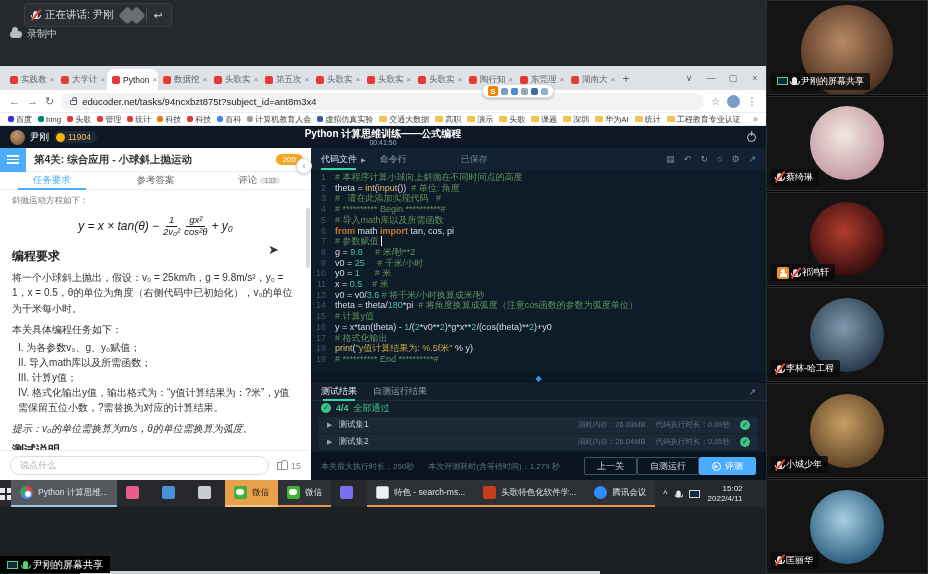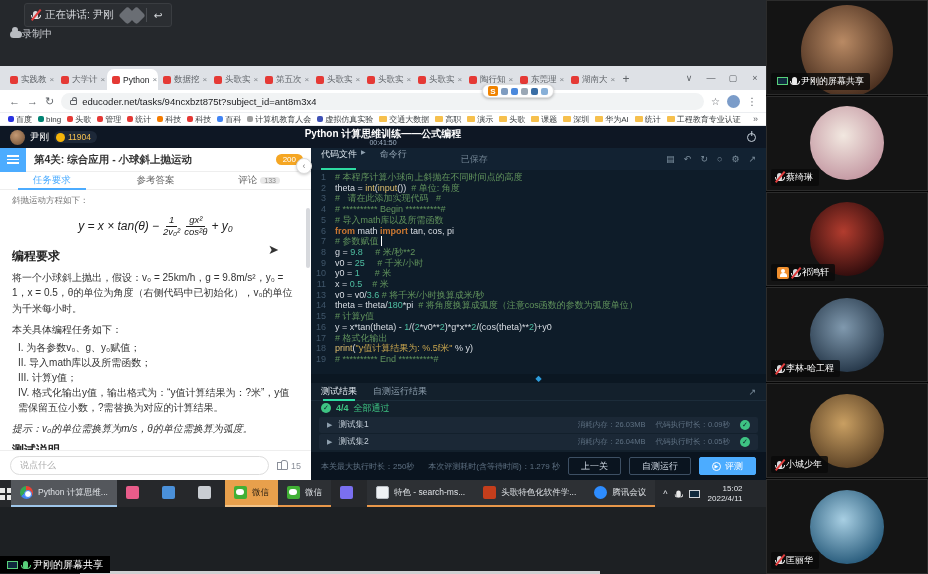--- a/index.html
+++ b/index.html
@@ -5,21 +5,21 @@
   html,body{margin:0;padding:0;background:#000;}
   *{box-sizing:border-box;font-family:"Liberation Sans",sans-serif;}
   #stage{position:relative;width:928px;height:574px;background:#25282c;overflow:hidden;}
 
   
   .float-bar{position:absolute;left:24px;top:3px;height:24px;background:#2b2e32;border:1px solid #3a3d41;border-radius:3px;display:flex;align-items:center;gap:7px;padding:0 8px;z-index:30;}
   .float-bar .txt{color:#d6d9dd;font-size:10.5px;}
   .spk-avs{display:flex;}
   .spk-avs i{width:13px;height:13px;border-radius:3px;background:#6a6e74;display:inline-block;transform:rotate(45deg);margin-right:-4px;}
   .vdiv{width:1px;height:14px;background:#4a4d52;}
-  .rec-row{position:absolute;left:10px;top:27px;display:flex;align-items:center;z-index:30;color:#c9ccd1;font-size:10px;}
+  .rec-row{position:absolute;left:10px;top:27px;display:flex;align-items:center;gap:5px;z-index:30;color:#c9ccd1;font-size:10px;}
   .cloud{width:12px;height:7px;background:#b9bcc1;border-radius:6px;position:relative;}
   .cloud::before{content:"";position:absolute;left:2px;top:-4px;width:6px;height:6px;border-radius:50%;background:#b9bcc1;}
 
   
   .mic{position:relative;width:5px;height:8px;background:#e8e8e8;border-radius:2.5px;display:inline-block;}
   .mic::after{content:"";position:absolute;left:-2.5px;top:4px;width:8px;height:3px;border:1px solid #e8e8e8;border-top:none;border-radius:0 0 5px 5px;}
   .mic.red{background:#d8dadd;}
   .mic.red::before{content:"";position:absolute;left:-4px;top:3px;width:14px;height:1.5px;background:#e03e3e;transform:rotate(-50deg);z-index:2;}
   .mic.green{background:#58d07a;}
   .mic.green::after{border-color:#58d07a;}
@@ -96,21 +96,21 @@
   .cursor-arrow{position:absolute;left:268px;top:52px;color:#333;font-size:13px;}
   .collapse-knob{position:absolute;left:296px;top:158px;width:16px;height:16px;border-radius:50%;background:#fff;border:1px solid #ddd;box-shadow:0 1px 3px rgba(0,0,0,.2);display:flex;align-items:center;justify-content:center;font-size:9px;color:#888;z-index:5;}
   .lp-scroll{position:absolute;right:1px;top:60px;width:4px;height:60px;border-radius:2px;background:#d7d9dd;}
   .comment-bar{height:30px;border-top:1px solid #eee;display:flex;align-items:center;gap:8px;padding:0 10px;background:#fff;}
   .comment-input{flex:1;height:19px;border:1px solid #ddd;border-radius:10px;display:flex;align-items:center;padding:0 9px;font-size:9px;color:#aaa;}
   .like-wrap{display:flex;align-items:center;gap:3px;font-size:9px;color:#8a8f99;}
 
   
   #editor{position:absolute;left:311px;top:148px;width:455px;height:332px;background:#0e1c29;}
   .ed-toolbar{height:22px;display:flex;align-items:center;gap:14px;padding:0 10px;background:#122232;color:#8e9fae;font-size:9px;}
-  .ed-tab{position:relative;display:flex;gap:4px;height:22px;}
+  .ed-tab{position:relative;display:flex;align-items:center;gap:4px;height:22px;}
   .ed-tab.active{color:#d8e2ea;}
   .ed-tab.active::after{content:"";position:absolute;left:0;right:10px;bottom:0;height:2px;background:#2edba2;}
   .saved{color:#6e8090;margin-left:40px;}
   .ed-icons{margin-left:auto;display:flex;gap:9px;color:#7d8f9e;font-size:9px;}
   .code-area{height:204px;overflow:hidden;padding-top:2px;font-family:"DejaVu Sans Mono",monospace;font-size:9px;}
   .code-line{display:flex;line-height:10.7px;white-space:pre;}
   .gut{width:24px;flex:none;text-align:right;padding-right:9px;color:#41576b;}
   .code-body{color:#d8dde3;}
   .cm{color:#61935c;} .kw{color:#cc7832;font-weight:bold;} .fn{color:#e0bf6e;} .num{color:#4fbfa2;} .str{color:#c9a64e;} .pl{color:#d8dde3;}
   .cur{display:inline-block;width:1px;height:10px;background:#fff;vertical-align:-2px;}
@@ -121,21 +121,21 @@
   .tst-tab.active{color:#e2eaf1;}
   .tst-tab.active::after{content:"";position:absolute;left:2px;right:2px;bottom:0;height:2px;background:#2edba2;}
   .tst-expand{margin-left:auto;color:#7d8f9e;}
   .tst-status{height:14px;display:flex;align-items:center;gap:5px;padding:0 10px;font-size:9px;color:#3ec483;}
   .okc{width:10px;height:10px;border-radius:50%;background:#3ec483;color:#0e1c29;font-size:7px;display:flex;align-items:center;justify-content:center;flex:none;}
   .tst-row{height:16px;margin:1.5px 8px;background:#1b2836;border-radius:2px;display:flex;align-items:center;gap:6px;padding:0 8px;font-size:8.5px;color:#c3ced8;}
   .tst-row .caret{color:#8e9fae;font-size:7px;}
   .tst-meta{margin-left:auto;display:flex;align-items:center;gap:10px;color:#5f7183;font-size:7.5px;}
   .ed-foot{height:28px;background:#0a141f;display:flex;align-items:center;padding:0 10px;gap:8px;}
   .foot-info{font-size:8px;color:#5f7183;display:flex;gap:14px;}
-  .foot-btns{margin-left:auto;display:flex;gap:8px;}
+  .foot-btns{margin-left:auto;display:flex;}
   .fbtn{height:18px;padding:0 12px;border-radius:2px;display:flex;align-items:center;gap:4px;font-size:9px;color:#cfd8e3;border:1px solid #3d4f63;background:transparent;}
   .fbtn.primary{background:#4cacff;border-color:#4cacff;color:#fff;}
   .fbtn .pplay{width:9px;height:9px;border-radius:50%;border:1px solid #fff;display:flex;align-items:center;justify-content:center;font-size:5px;}
 
   
   #taskbar{position:absolute;left:0;top:480px;width:638px;height:27px;background:#26282b;display:flex;align-items:stretch;z-index:10;}
   .tb-start{width:36px;display:flex;align-items:center;justify-content:center;}
   .start-ic{width:5px;height:5px;background:#e8e8e8;box-shadow:7px 0 #e8e8e8,0 7px #e8e8e8,7px 7px #e8e8e8;margin:-6px 6px 0 0;}
   .tb-item{display:flex;align-items:center;gap:5px;padding:0 9px;max-width:118px;font-size:8.5px;color:#dfe2e6;white-space:nowrap;overflow:hidden;border-bottom:2px solid transparent;}
   .tb-item.open{border-bottom-color:#e8974a;background:#2d3034;}

